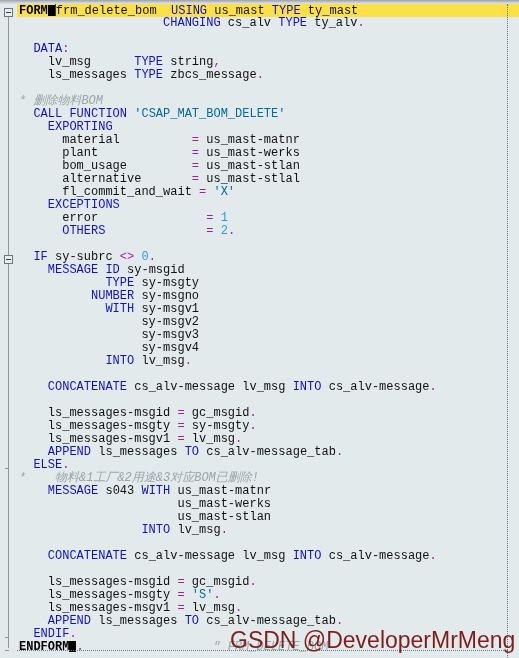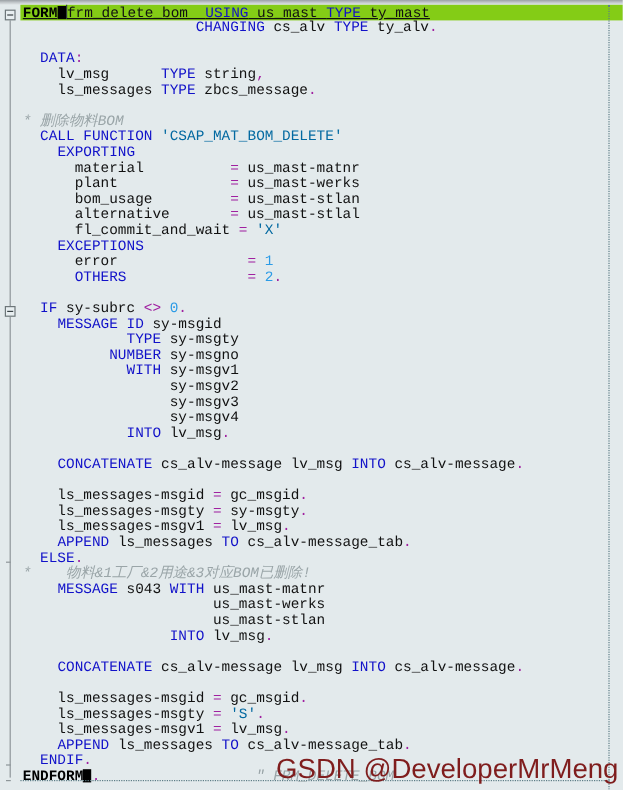--- a/index.html
+++ b/index.html
@@ -63,22 +63,21 @@
     line-height: 13px;
     white-space: pre;
     color: #111111;
   }
   .line {
     height: 13px;
     position: relative;
     padding-left: 2px;
   }
   .line.sel {
-    background: #84cc16;
-    text-decoration: underline;
+    background: #fde047;
   }
   .kw  { color: #1111c9; }
   .kwb { color: #000000; font-weight: bold; }
   .op  { color: #a020a0; }
   .num { color: #2b9be6; }
   .str { color: #0369a1; }
   .cmt { color: #9aa5a8; font-style: italic; }
   .cmt2{ color: #9aa5a8; font-style: italic; }
   .pl  { color: #111111; }
   

